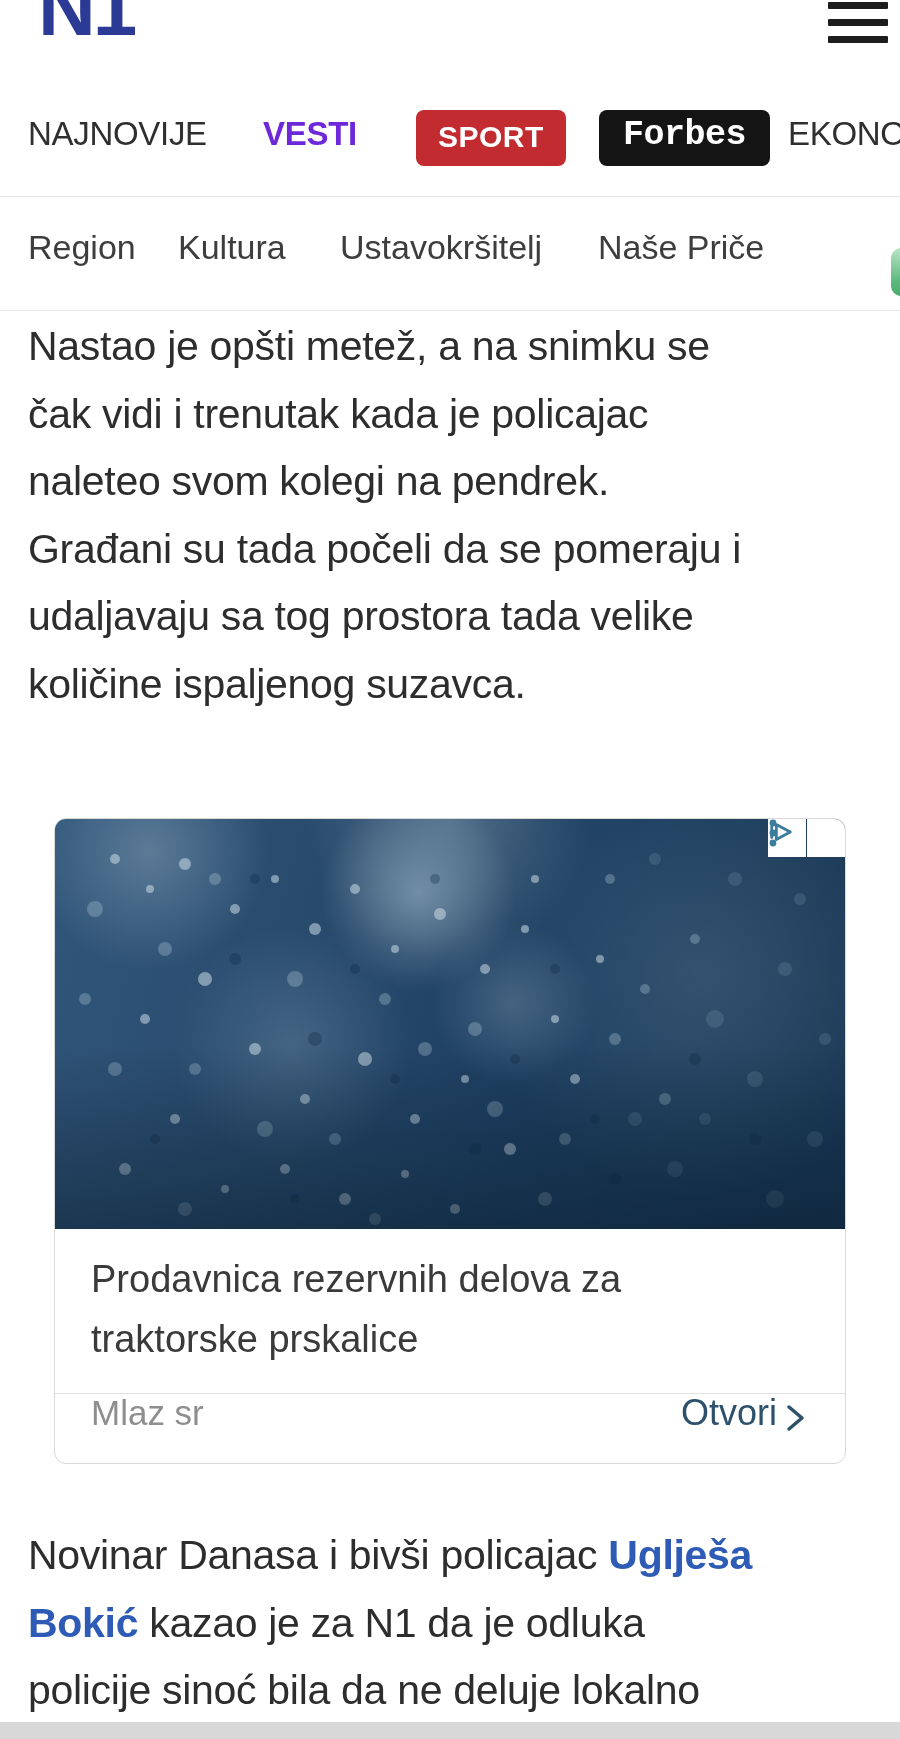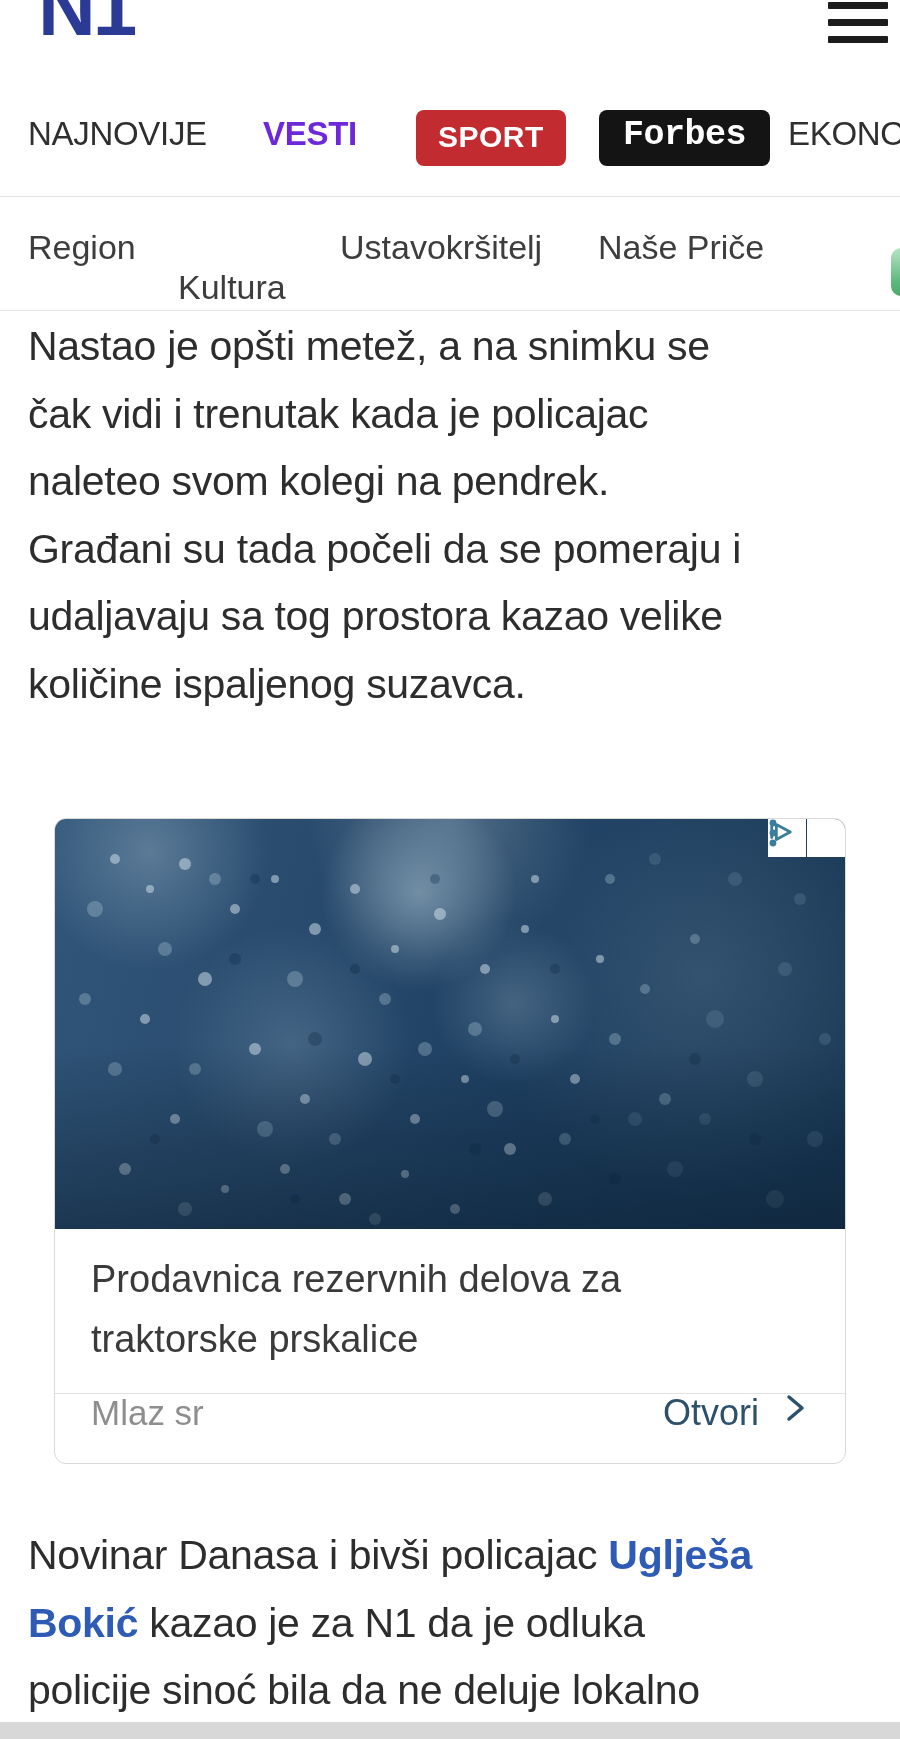--- a/index.html
+++ b/index.html
@@ -24,21 +24,21 @@
     border-radius:8px;padding:5px 24px 11px 24px;font-size:35px;
     font-family:Liberation Mono, monospace;letter-spacing:-0.5px;}
   .pnav-ekonomija{left:788px;}
   
   .divider-top{position:absolute;left:0;top:196px;width:900px;height:1px;background:#e4e4e4;}
   .divider-snav{position:absolute;left:0;top:310px;width:900px;height:1px;background:#e7e7e7;}
   
   .snav-item{position:absolute;top:226px;font-size:34px;line-height:42px;color:#3d3d3d;
     white-space:nowrap;cursor:pointer;}
   .snav-region{left:28px;}
-  .snav-kultura{left:178px;margin-top:40px;}
+  .snav-kultura{left:178px;}
   .snav-ustavokrsitelj{left:340px;}
   .snav-nase-price{left:598px;}
   .live-badge{position:absolute;left:891px;top:248px;width:34px;height:48px;border-radius:10px;
     background:linear-gradient(180deg,#b9e4c6 0%,#5cb97d 70%,#4aa96c 100%);}
   
   .para{position:absolute;left:28px;width:856px;font-size:41px;line-height:67.5px;
     color:#2d2d2d;letter-spacing:-0.3px;}
   .para-1{top:313px;}
   .para-2{top:1522px;}
   .para .line{white-space:nowrap;}
@@ -59,21 +59,21 @@
   .ad-image .shade{position:absolute;left:0;top:0;width:100%;height:100%;
     background:linear-gradient(180deg,rgba(10,30,50,0) 55%,rgba(10,28,46,0.5) 100%);}
   .ad-ctrls{position:absolute;top:0;right:0;display:flex;gap:1px;}
   .ad-btn{width:38px;height:38px;background:#ffffff;display:flex;align-items:center;
     justify-content:center;cursor:pointer;}
   .ad-title{position:absolute;left:36px;top:430px;font-size:38px;line-height:60px;color:#3a3a3a;}
   .ad-divider{position:absolute;left:0;top:574px;width:100%;height:1px;background:#e2e2e2;}
   .ad-footer{position:absolute;left:0;top:559px;width:100%;height:70px;box-sizing:border-box;
     display:flex;align-items:center;justify-content:space-between;padding:0 38px 0 36px;}
   .ad-advertiser{font-size:35px;color:#8e8e8e;}
-  .ad-cta{display:flex;align-items:flex-start;gap:26px;cursor:pointer;}
+  .ad-cta{display:flex;align-items:flex-end;gap:8px;cursor:pointer;}
   .ad-cta-label{font-size:36px;color:#2d506b;font-weight:500;}
   
   .bottom-band{position:absolute;left:0;top:1722px;width:900px;height:17px;background:#d8d8d8;}
 </style>
 </head>
 <body>
 
 <div class="page">
 
   <div class="logo-wrap">
@@ -99,21 +99,21 @@
   <div class="snav-item snav-nase-price">Naše Priče</div>
   <div class="live-badge"></div>
 
   <div class="divider-snav"></div>
 
   <div class="para para-1">
     <div class="line">Nastao je opšti metež, a na snimku se</div>
     <div class="line">čak vidi i trenutak kada je policajac</div>
     <div class="line">naleteo svom kolegi na pendrek.</div>
     <div class="line">Građani su tada počeli da se pomeraju i</div>
-    <div class="line">udaljavaju sa tog prostora kazao velike</div>
+    <div class="line">udaljavaju sa tog prostora tada velike</div>
     <div class="line">količine ispaljenog suzavca.</div>
   </div>
 
   <div class="ad-card">
     <div class="ad-image">
       <svg width="792" height="410" viewBox="0 0 792 410" xmlns="http://www.w3.org/2000/svg">
         <g fill="#d8e6ee" opacity="0.5">
           <circle cx="60" cy="40" r="5"></circle>
             <circle cx="95" cy="70" r="4"></circle>
             <circle cx="130" cy="45" r="6"></circle>

